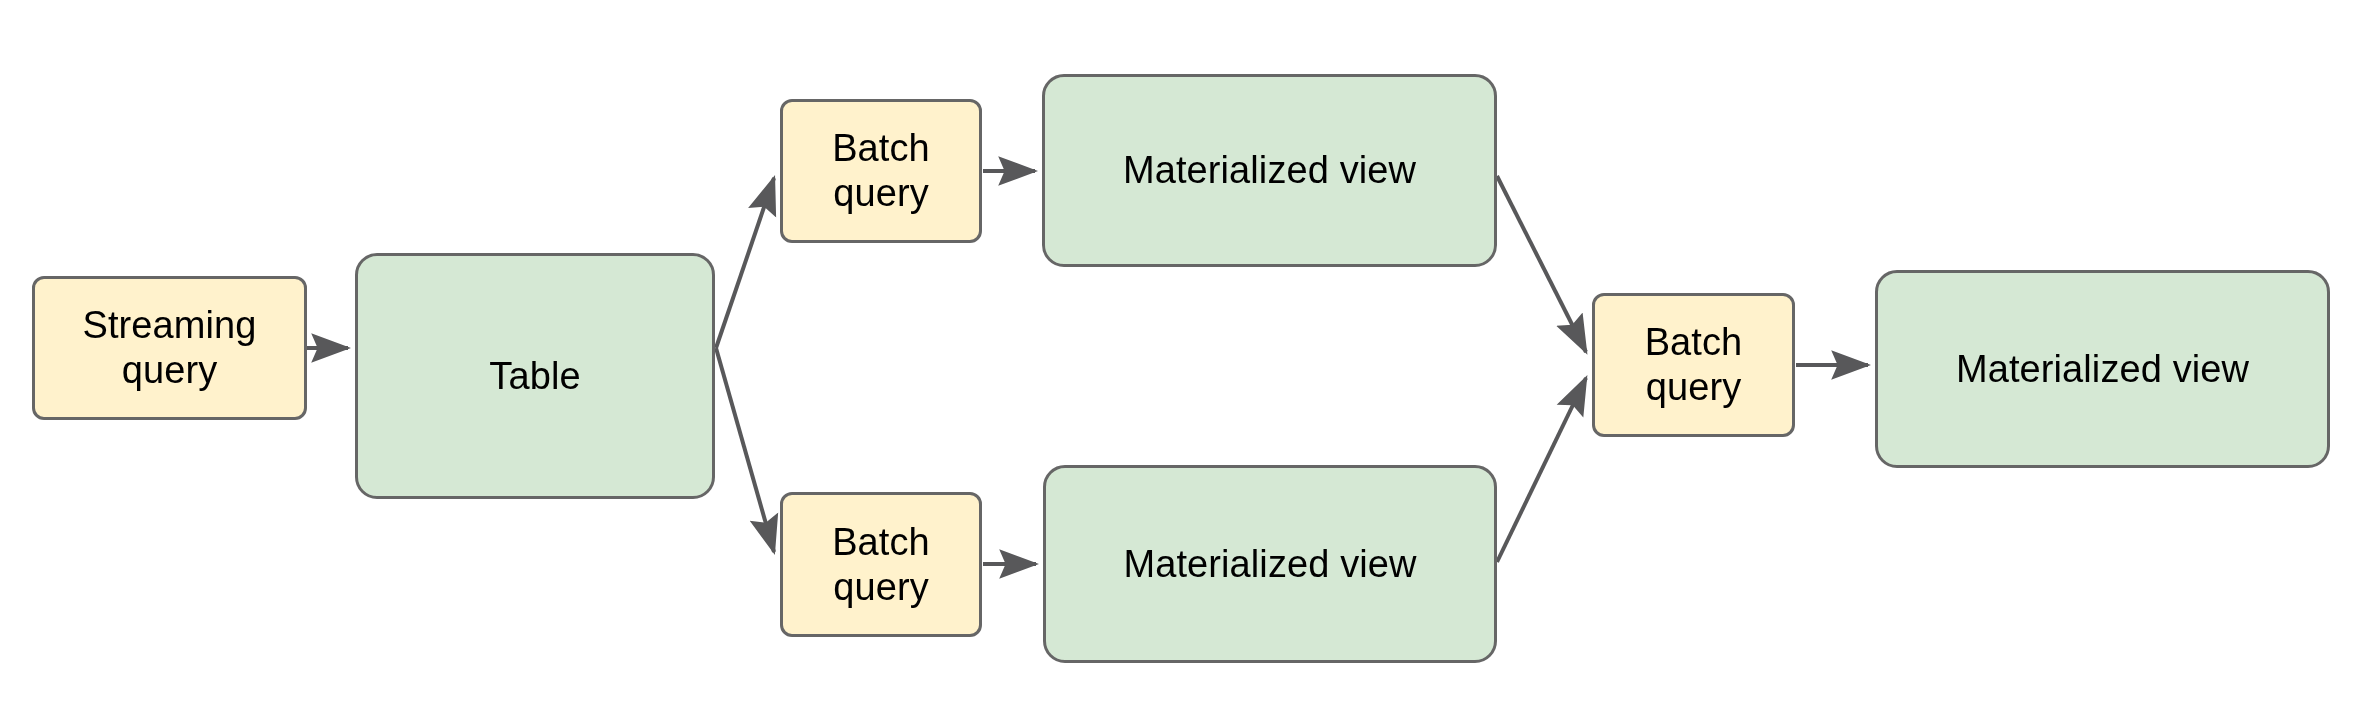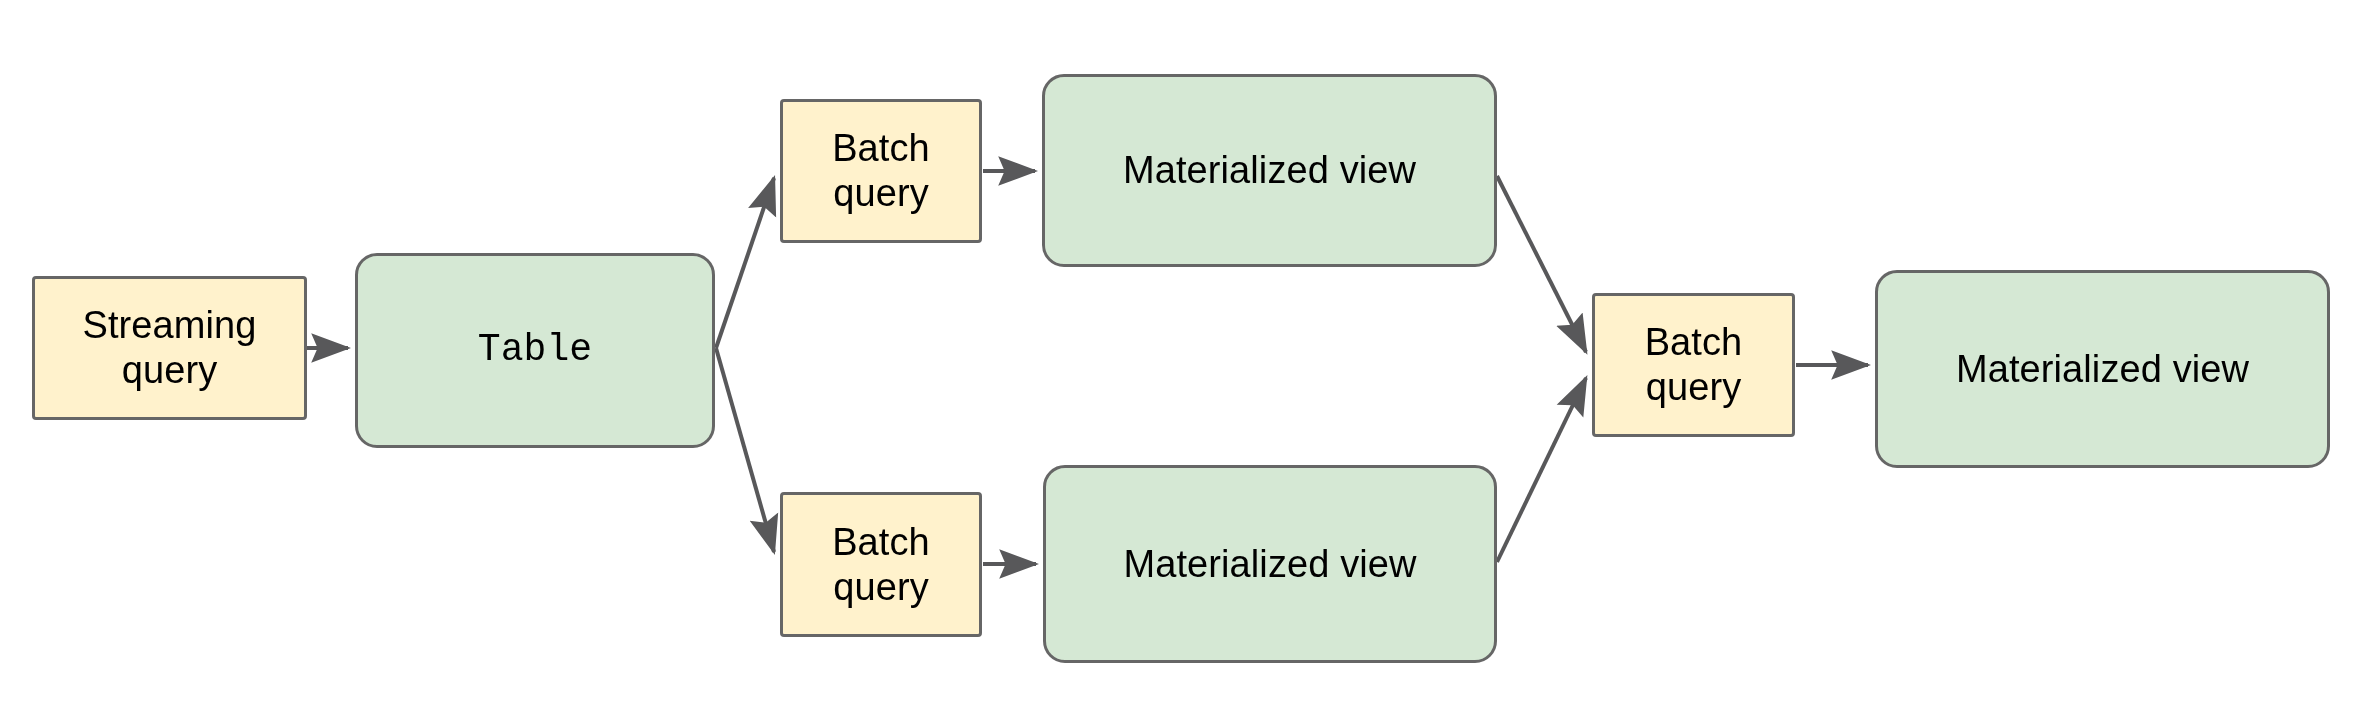--- a/index.html
+++ b/index.html
@@ -35,21 +35,21 @@
     text-align: center;
     color: #000000;
     font-size: 38px;
     line-height: 1.18;
     letter-spacing: 0.1px;
     white-space: pre-line;
   }
   .node.process {
     background: #fff2cc;
     border: 3px solid #666666;
-    border-radius: 4px;
+    border-radius: 12px;
   }
   .node.store {
     background: #d5e8d4;
     border: 3px solid #666666;
     border-radius: 22px;
     text-align: center;
   }
   .node-label {
     display: block;
     pointer-events: none;
@@ -98,21 +98,21 @@
     <g>
       <path d="M1796,365 L1868,365" stroke="#58585a" stroke-width="4" fill="none" marker-end="url(#arrow)"></path>
     </g>
   </svg>
 
   <div class="node process" style="left:32px; top:276px; width:275px; height:144px;">
     <span class="node-label">Streaming
 query</span>
   </div>
 
-  <div class="node store" style="left:355px; top:253px; width:360px; height:195px;font-family:Liberation Mono, monospace;">
+  <div class="node store" style="left:355px; top:253px; width:360px; height:246px;">
     <span class="node-label">Table</span>
   </div>
 
   <div class="node process" style="left:780px; top:99px; width:202px; height:144px;">
     <span class="node-label">Batch
 query</span>
   </div>
 
   <div class="node store" style="left:1042px; top:74px; width:455px; height:193px;">
     <span class="node-label">Materialized view</span>

